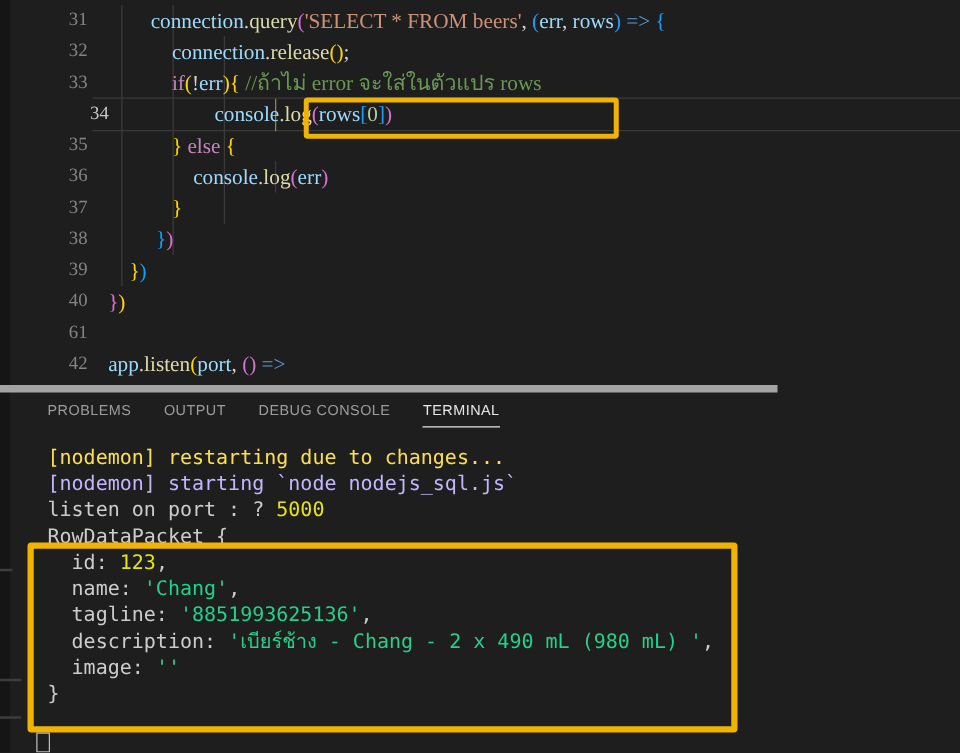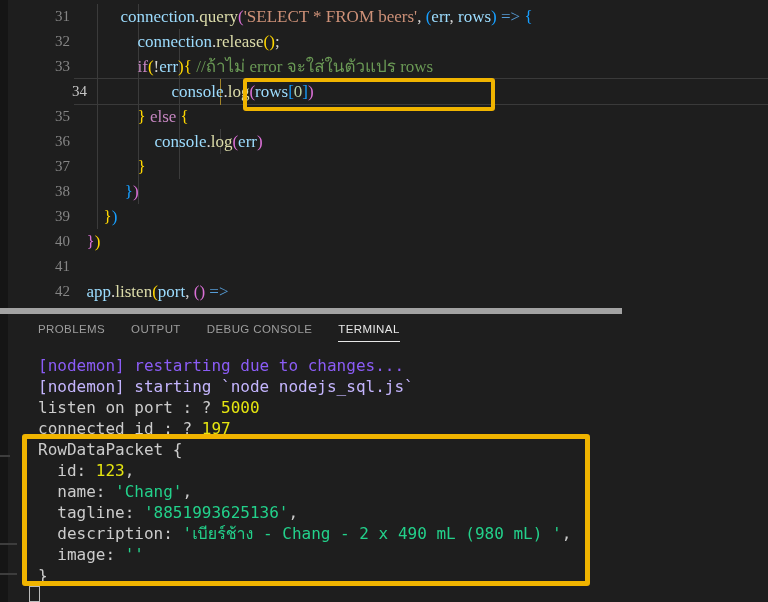--- a/index.html
+++ b/index.html
@@ -62,41 +62,40 @@
       <div class="code-line"><div class="ln">31</div><div class="code"><span style="color: rgb(212, 212, 212);">          </span><span style="color: rgb(156, 220, 254);">connection</span><span style="color: rgb(212, 212, 212);">.</span><span style="color: rgb(220, 220, 170);">query</span><span style="color: rgb(218, 112, 214);">(</span><span style="color: rgb(206, 145, 120);">'SELECT * FROM beers'</span><span style="color: rgb(212, 212, 212);">, </span><span style="color: rgb(23, 159, 255);">(</span><span style="color: rgb(156, 220, 254);">err</span><span style="color: rgb(212, 212, 212);">, </span><span style="color: rgb(156, 220, 254);">rows</span><span style="color: rgb(23, 159, 255);">)</span><span style="color: rgb(212, 212, 212);"> </span><span style="color: rgb(86, 156, 214);">=&gt;</span><span style="color: rgb(212, 212, 212);"> </span><span style="color: rgb(23, 159, 255);">{</span></div></div>
       <div class="code-line"><div class="ln">32</div><div class="code"><span style="color: rgb(212, 212, 212);">              </span><span style="color: rgb(156, 220, 254);">connection</span><span style="color: rgb(212, 212, 212);">.</span><span style="color: rgb(220, 220, 170);">release</span><span style="color: rgb(255, 215, 0);">(</span><span style="color: rgb(255, 215, 0);">)</span><span style="color: rgb(212, 212, 212);">;</span></div></div>
       <div class="code-line"><div class="ln">33</div><div class="code"><span style="color: rgb(212, 212, 212);">              </span><span style="color: rgb(197, 134, 192);">if</span><span style="color: rgb(255, 215, 0);">(</span><span style="color: rgb(212, 212, 212);">!</span><span style="color: rgb(156, 220, 254);">err</span><span style="color: rgb(255, 215, 0);">)</span><span style="color: rgb(255, 215, 0);">{</span><span style="color: rgb(212, 212, 212);"> </span><span style="color: rgb(106, 153, 85);">//ถ้าไม่ error จะใส่ในตัวแปร rows</span></div></div>
       <div class="code-line"><div class="ln active">34</div><div class="code"><span style="color: rgb(212, 212, 212);">                  </span><span style="color: rgb(156, 220, 254);">console</span><span style="color: rgb(212, 212, 212);">.</span><span style="color: rgb(220, 220, 170);">log</span><span style="color: rgb(218, 112, 214);">(</span><span style="color: rgb(156, 220, 254);">rows</span><span style="color: rgb(23, 159, 255);">[</span><span style="color: rgb(181, 206, 168);">0</span><span style="color: rgb(23, 159, 255);">]</span><span style="color: rgb(218, 112, 214);">)</span></div></div>
       <div class="code-line"><div class="ln">35</div><div class="code"><span style="color: rgb(212, 212, 212);">              </span><span style="color: rgb(255, 215, 0);">}</span><span style="color: rgb(212, 212, 212);"> </span><span style="color: rgb(197, 134, 192);">else</span><span style="color: rgb(212, 212, 212);"> </span><span style="color: rgb(255, 215, 0);">{</span></div></div>
       <div class="code-line"><div class="ln">36</div><div class="code"><span style="color: rgb(212, 212, 212);">                  </span><span style="color: rgb(156, 220, 254);">console</span><span style="color: rgb(212, 212, 212);">.</span><span style="color: rgb(220, 220, 170);">log</span><span style="color: rgb(218, 112, 214);">(</span><span style="color: rgb(156, 220, 254);">err</span><span style="color: rgb(218, 112, 214);">)</span></div></div>
       <div class="code-line"><div class="ln">37</div><div class="code"><span style="color: rgb(212, 212, 212);">              </span><span style="color: rgb(255, 215, 0);">}</span></div></div>
       <div class="code-line"><div class="ln">38</div><div class="code"><span style="color: rgb(212, 212, 212);">           </span><span style="color: rgb(23, 159, 255);">}</span><span style="color: rgb(218, 112, 214);">)</span></div></div>
       <div class="code-line"><div class="ln">39</div><div class="code"><span style="color: rgb(212, 212, 212);">      </span><span style="color: rgb(255, 215, 0);">}</span><span style="color: rgb(23, 159, 255);">)</span></div></div>
       <div class="code-line"><div class="ln">40</div><div class="code"><span style="color: rgb(212, 212, 212);">  </span><span style="color: rgb(218, 112, 214);">}</span><span style="color: rgb(255, 215, 0);">)</span></div></div>
-      <div class="code-line"><div class="ln">41</div><div class="code"></div></div>
+      <div class="code-line"><div class="ln">61</div><div class="code"></div></div>
       <div class="code-line"><div class="ln">42</div><div class="code"><span style="color: rgb(212, 212, 212);">  </span><span style="color: rgb(156, 220, 254);">app</span><span style="color: rgb(212, 212, 212);">.</span><span style="color: rgb(220, 220, 170);">listen</span><span style="color: rgb(255, 215, 0);">(</span><span style="color: rgb(156, 220, 254);">port</span><span style="color: rgb(212, 212, 212);">, </span><span style="color: rgb(218, 112, 214);">(</span><span style="color: rgb(218, 112, 214);">)</span><span style="color: rgb(212, 212, 212);"> </span><span style="color: rgb(86, 156, 214);">=&gt;</span></div></div>
     </div>
 
   <div class="ann-box code-box" style="border-color: rgb(240, 180, 0);"></div>
 </div>
 
 <div class="panel">
   <div class="panel-tabs">
       <div class="tab">PROBLEMS</div>
       <div class="tab">OUTPUT</div>
       <div class="tab">DEBUG CONSOLE</div>
       <div class="tab active">TERMINAL</div>
     </div>
 </div>
 
 <div class="terminal-lines">
-    <div class="term-line"><span style="color: #8b5cf6;">[nodemon] restarting due to changes...</span></div>
+    <div class="term-line"><span style="color: #fde047;">[nodemon] restarting due to changes...</span></div>
     <div class="term-line"><span style="color: #c4b5fd;">[nodemon] starting `node nodejs_sql.js`</span></div>
     <div class="term-line"><span style="color: rgb(204, 204, 204);">listen on port : ? </span><span style="color: rgb(229, 229, 16);">5000</span></div>
-    <div class="term-line"><span style="color: rgb(204, 204, 204);">connected id : ? </span><span style="color: rgb(229, 229, 16);">197</span></div>
     <div class="term-line"><span style="color: rgb(204, 204, 204);">RowDataPacket {</span></div>
     <div class="term-line"><span style="color: rgb(204, 204, 204);">  id: </span><span style="color: rgb(229, 229, 16);">123</span><span style="color: rgb(204, 204, 204);">,</span></div>
     <div class="term-line"><span style="color: rgb(204, 204, 204);">  name: </span><span style="color: rgb(35, 209, 139);">'Chang'</span><span style="color: rgb(204, 204, 204);">,</span></div>
     <div class="term-line"><span style="color: rgb(204, 204, 204);">  tagline: </span><span style="color: rgb(35, 209, 139);">'8851993625136'</span><span style="color: rgb(204, 204, 204);">,</span></div>
     <div class="term-line"><span style="color: rgb(204, 204, 204);">  description: </span><span style="color: rgb(35, 209, 139);">'เบียร์ช้าง - Chang - 2 x 490 mL (980 mL) '</span><span style="color: rgb(204, 204, 204);">,</span></div>
     <div class="term-line"><span style="color: rgb(204, 204, 204);">  image: </span><span style="color: rgb(35, 209, 139);">''</span></div>
     <div class="term-line"><span style="color: rgb(204, 204, 204);">}</span></div>
   </div>
 <div class="ann-box term-box" style="border-color: rgb(240, 180, 0);"></div>
 <div class="term-cursor"></div>

